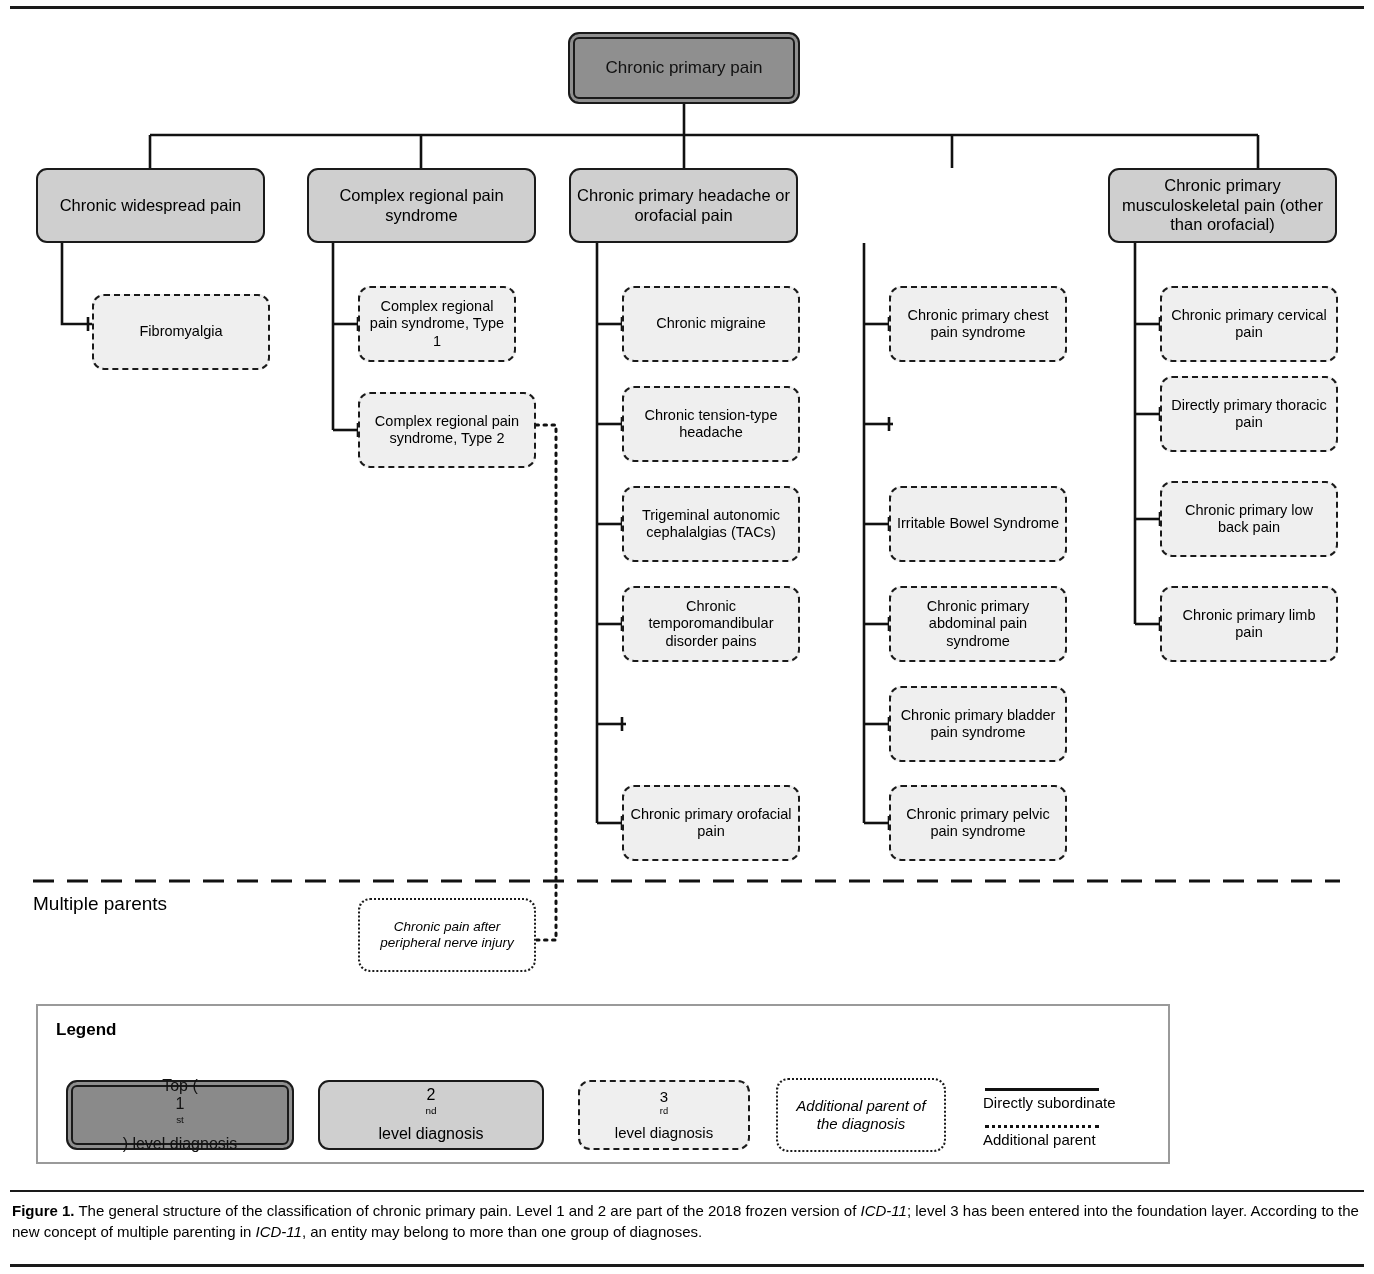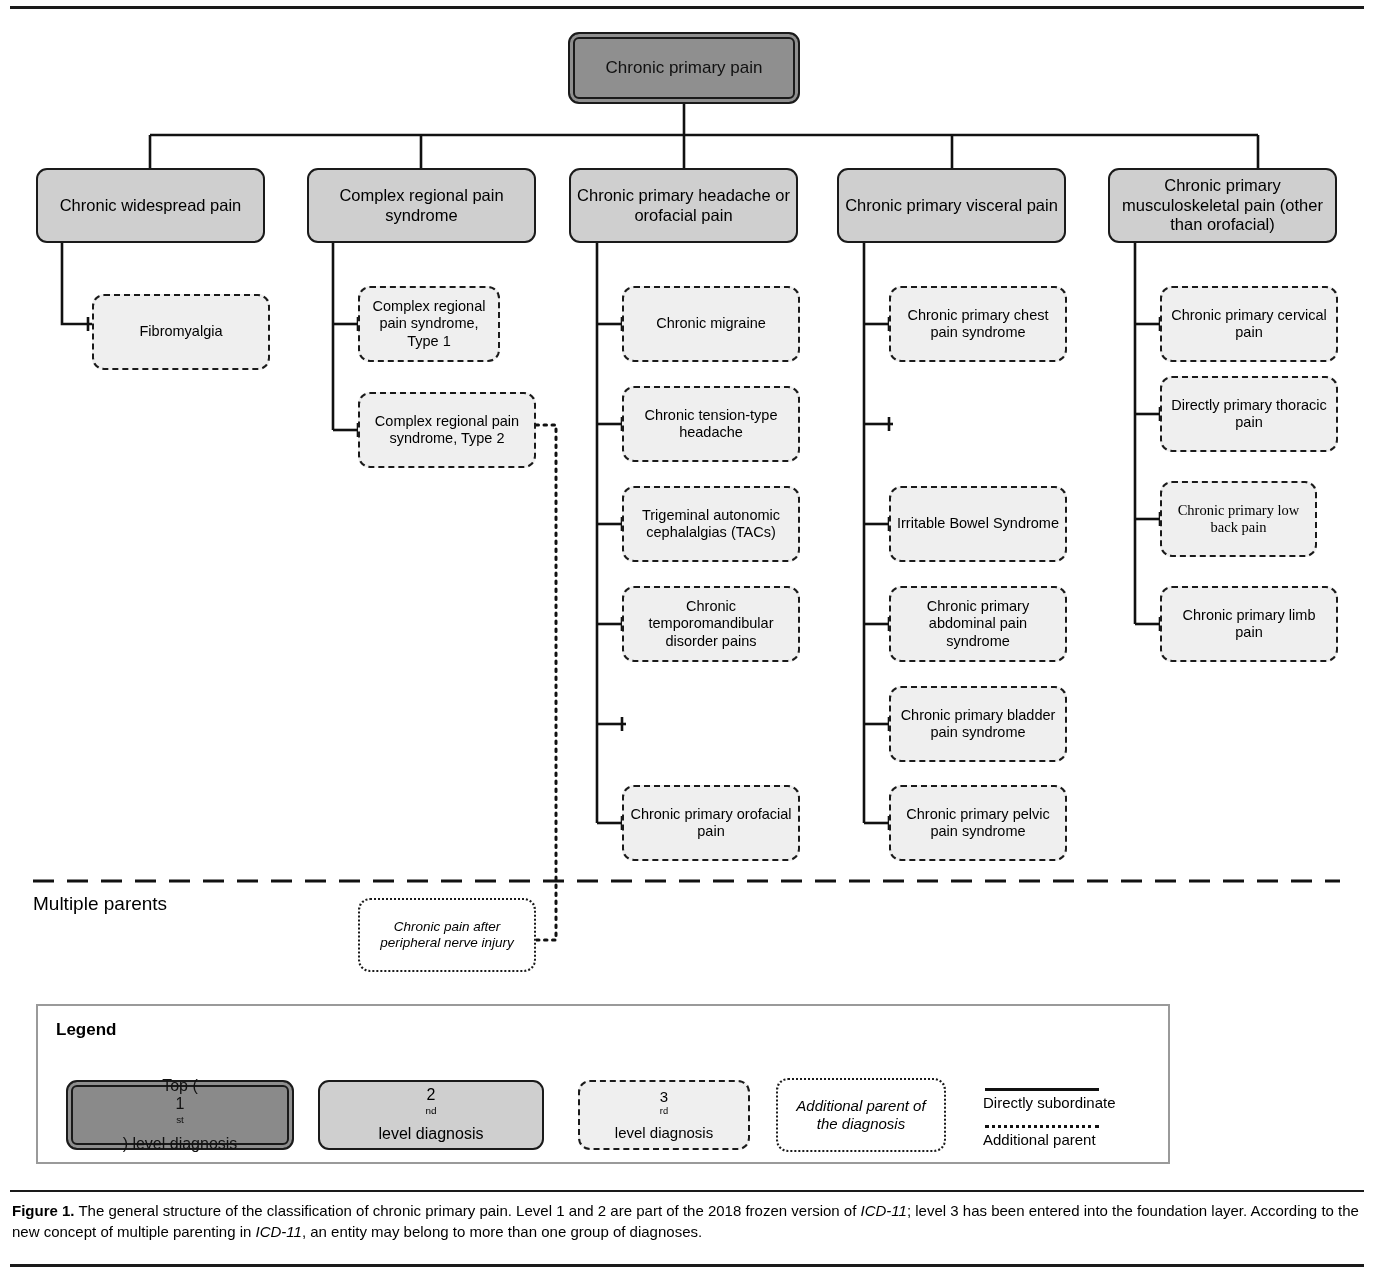--- a/index.html
+++ b/index.html
@@ -140,32 +140,29 @@
 
   <div class="node lvl2" style="left:36px;top:168px;width:229px;height:75px;">
     <span>Chronic widespread pain</span>
   </div>
   <div class="node lvl2" style="left:307px;top:168px;width:229px;height:75px;">
     <span>Complex regional pain syndrome</span>
   </div>
   <div class="node lvl2" style="left:569px;top:168px;width:229px;height:75px;">
     <span>Chronic primary headache or orofacial pain</span>
   </div>
-  <div class="node lvl2" style="left:837px;top:168px;width:229px;height:75px;">
-    <span>Chronic primary visceral pain</span>
-  </div>
   <div class="node lvl2" style="left:1108px;top:168px;width:229px;height:75px;">
     <span>Chronic primary musculoskeletal pain (other than orofacial)</span>
   </div>
 
   <div class="node lvl3" style="left:92px;top:294px;width:178px;height:76px;">
     <span>Fibromyalgia</span>
   </div>
 
-  <div class="node lvl3" style="left:358px;top:286px;width:142px;height:76px;align-items:center;">
+  <div class="node lvl3" style="left:358px;top:286px;width:158px;height:76px;align-items:center;">
     <span>Complex regional pain syndrome, Type 1</span>
   </div>
   <div class="node lvl3" style="left:358px;top:392px;width:178px;height:76px;">
     <span>Complex regional pain syndrome, Type 2</span>
   </div>
 
   <div class="node lvl3" style="left:622px;top:286px;width:178px;height:76px;">
     <span>Chronic migraine</span>
   </div>
   <div class="node lvl3" style="left:622px;top:386px;width:178px;height:76px;">
@@ -196,21 +193,21 @@
   <div class="node lvl3" style="left:889px;top:785px;width:178px;height:76px;">
     <span>Chronic primary pelvic pain syndrome</span>
   </div>
 
   <div class="node lvl3" style="left:1160px;top:286px;width:178px;height:76px;">
     <span>Chronic primary cervical pain</span>
   </div>
   <div class="node lvl3" style="left:1160px;top:376px;width:178px;height:76px;">
     <span>Directly primary thoracic pain</span>
   </div>
-  <div class="node lvl3" style="left:1160px;top:481px;width:157px;height:76px;font-family:Liberation Serif, serif;">
+  <div class="node lvl3" style="left:1160px;top:481px;width:178px;height:76px;">
     <span>Chronic primary low back pain</span>
   </div>
   <div class="node lvl3" style="left:1160px;top:586px;width:178px;height:76px;">
     <span>Chronic primary limb pain</span>
   </div>
 
   <div class="mp-label">Multiple parents</div>
 
   <div class="node addparent" style="left:358px;top:898px;width:178px;height:74px;">
     <span>Chronic pain after peripheral nerve injury</span>

